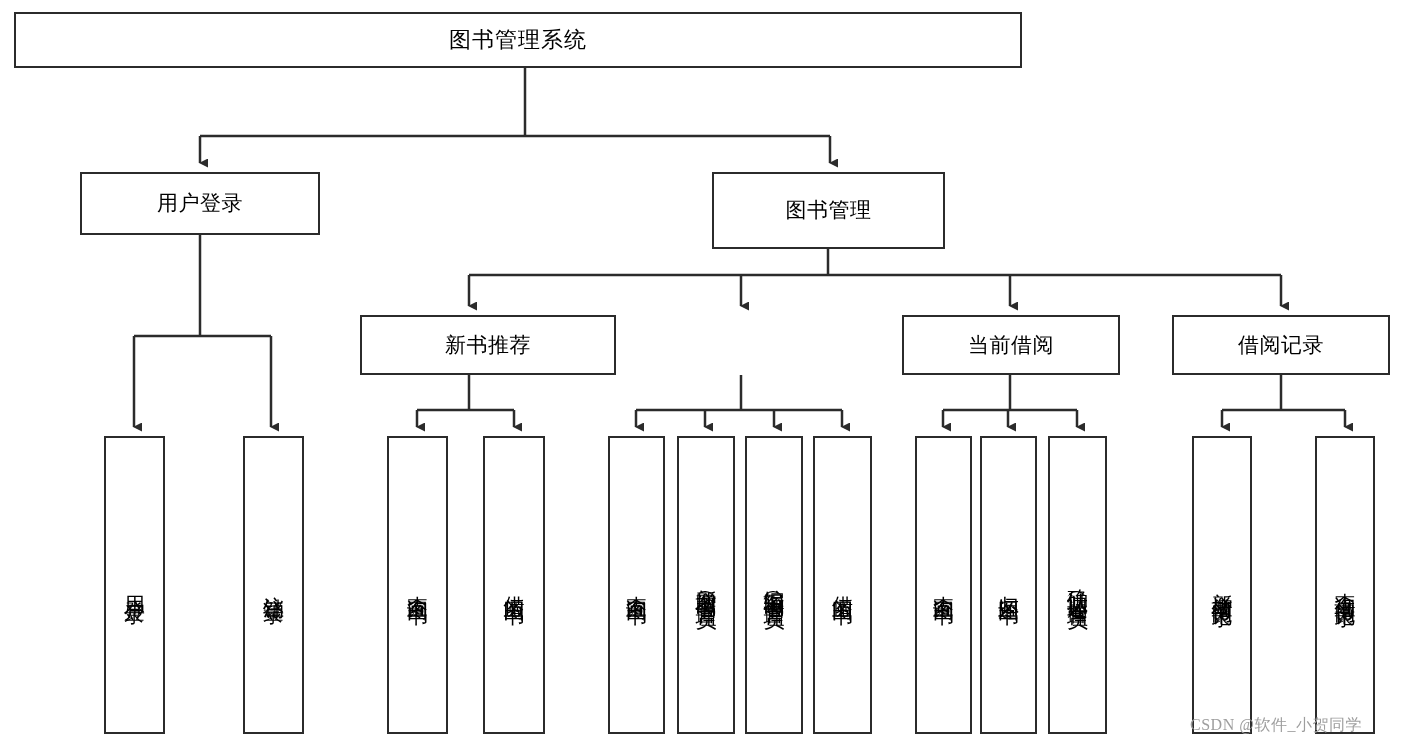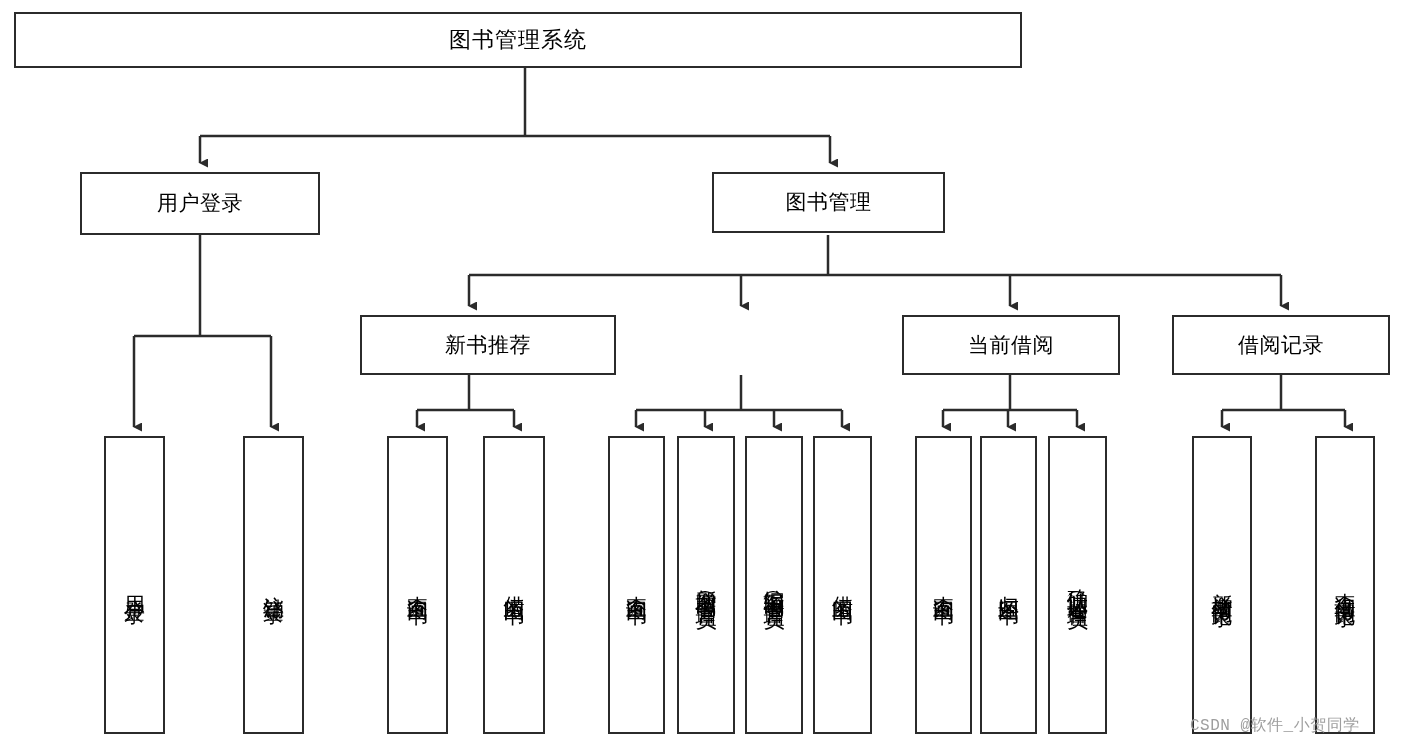--- a/index.html
+++ b/index.html
@@ -50,21 +50,21 @@
     writing-mode:vertical-rl;
     text-orientation:upright;
     white-space:nowrap;
   }
   .watermark{
     position:absolute;
     font-size:16px;
     color:#9e9e9e;
     letter-spacing:0.5px;
     white-space:nowrap;
-    font-family:Liberation Mono, monospace;
+    font-family:Liberation Serif, serif;
   }
 </style>
 </head>
 <body>
 
 <div id="canvas">
 
   <svg class="wires" viewBox="0 0 1405 747" xmlns="http://www.w3.org/2000/svg">
     <defs>
       <marker id="arr" markerWidth="9" markerHeight="9" refX="4.5" refY="8" orient="auto" markerUnits="userSpaceOnUse">
@@ -115,21 +115,21 @@
     </g>
   </svg>
 
   <div class="node h title" id="root-node" style="left: 14px; top: 12px; width: 1008px; height: 56px;">
     <span>图书管理系统</span>
   </div>
 
   <div class="node h lvl2" style="left: 80px; top: 172px; width: 240px; height: 63px;">
     <span>用户登录</span>
   </div>
-  <div class="node h lvl2" style="left: 712px; top: 172px; width: 233px; height: 61px;">
+  <div class="node h lvl2" style="left: 712px; top: 172px; width: 233px; height: 77px;">
     <span>图书管理</span>
   </div>
 
   <div class="node h lvl3" style="left: 360px; top: 315px; width: 256px; height: 60px;">
     <span>新书推荐</span>
   </div>
   <div class="node h lvl3" style="left: 1172px; top: 315px; width: 218px; height: 60px;">
     <span>借阅记录</span>
   </div>
   <div class="node h lvl3" style="left: 902px; top: 315px; width: 218px; height: 60px;">

